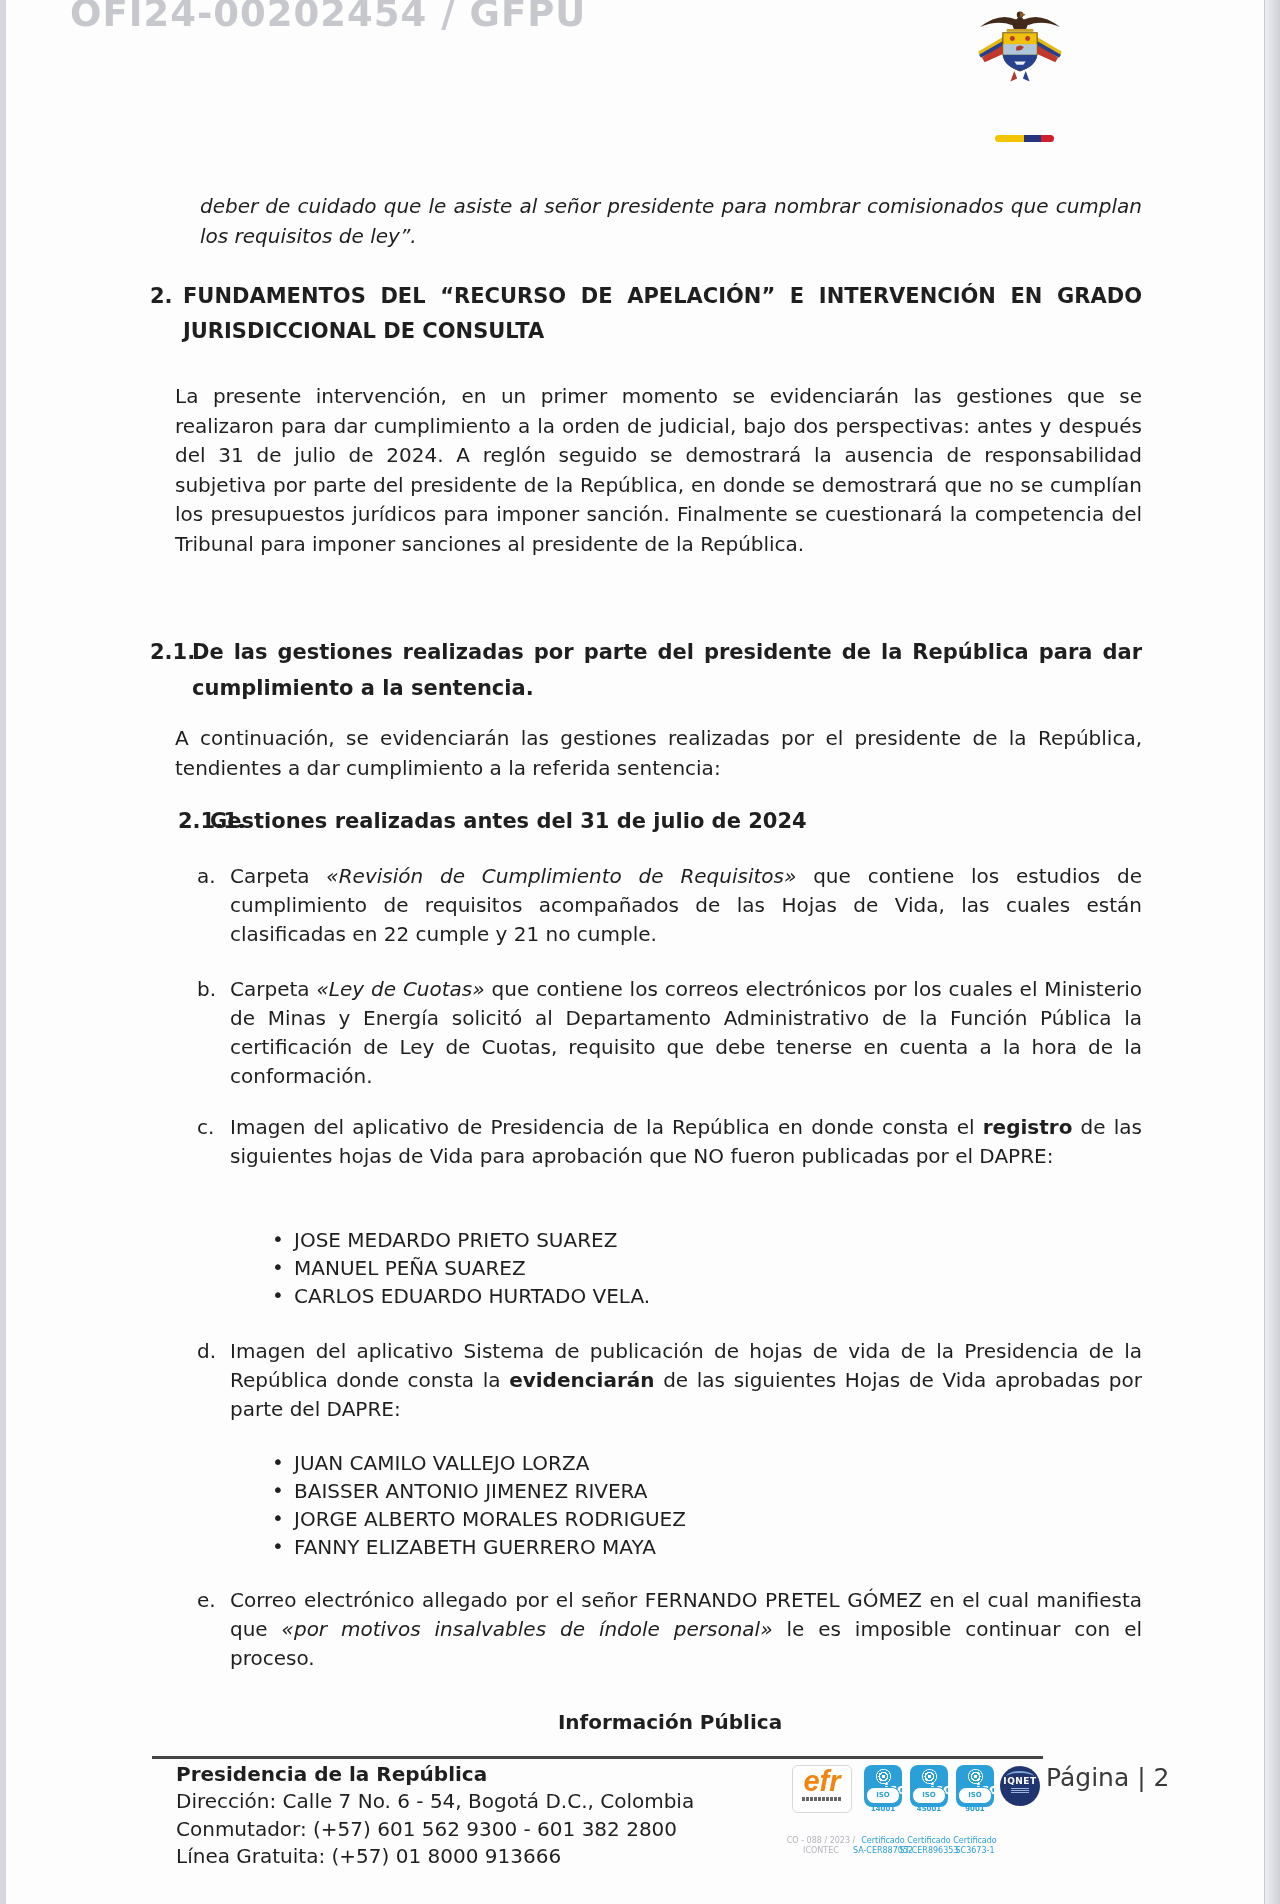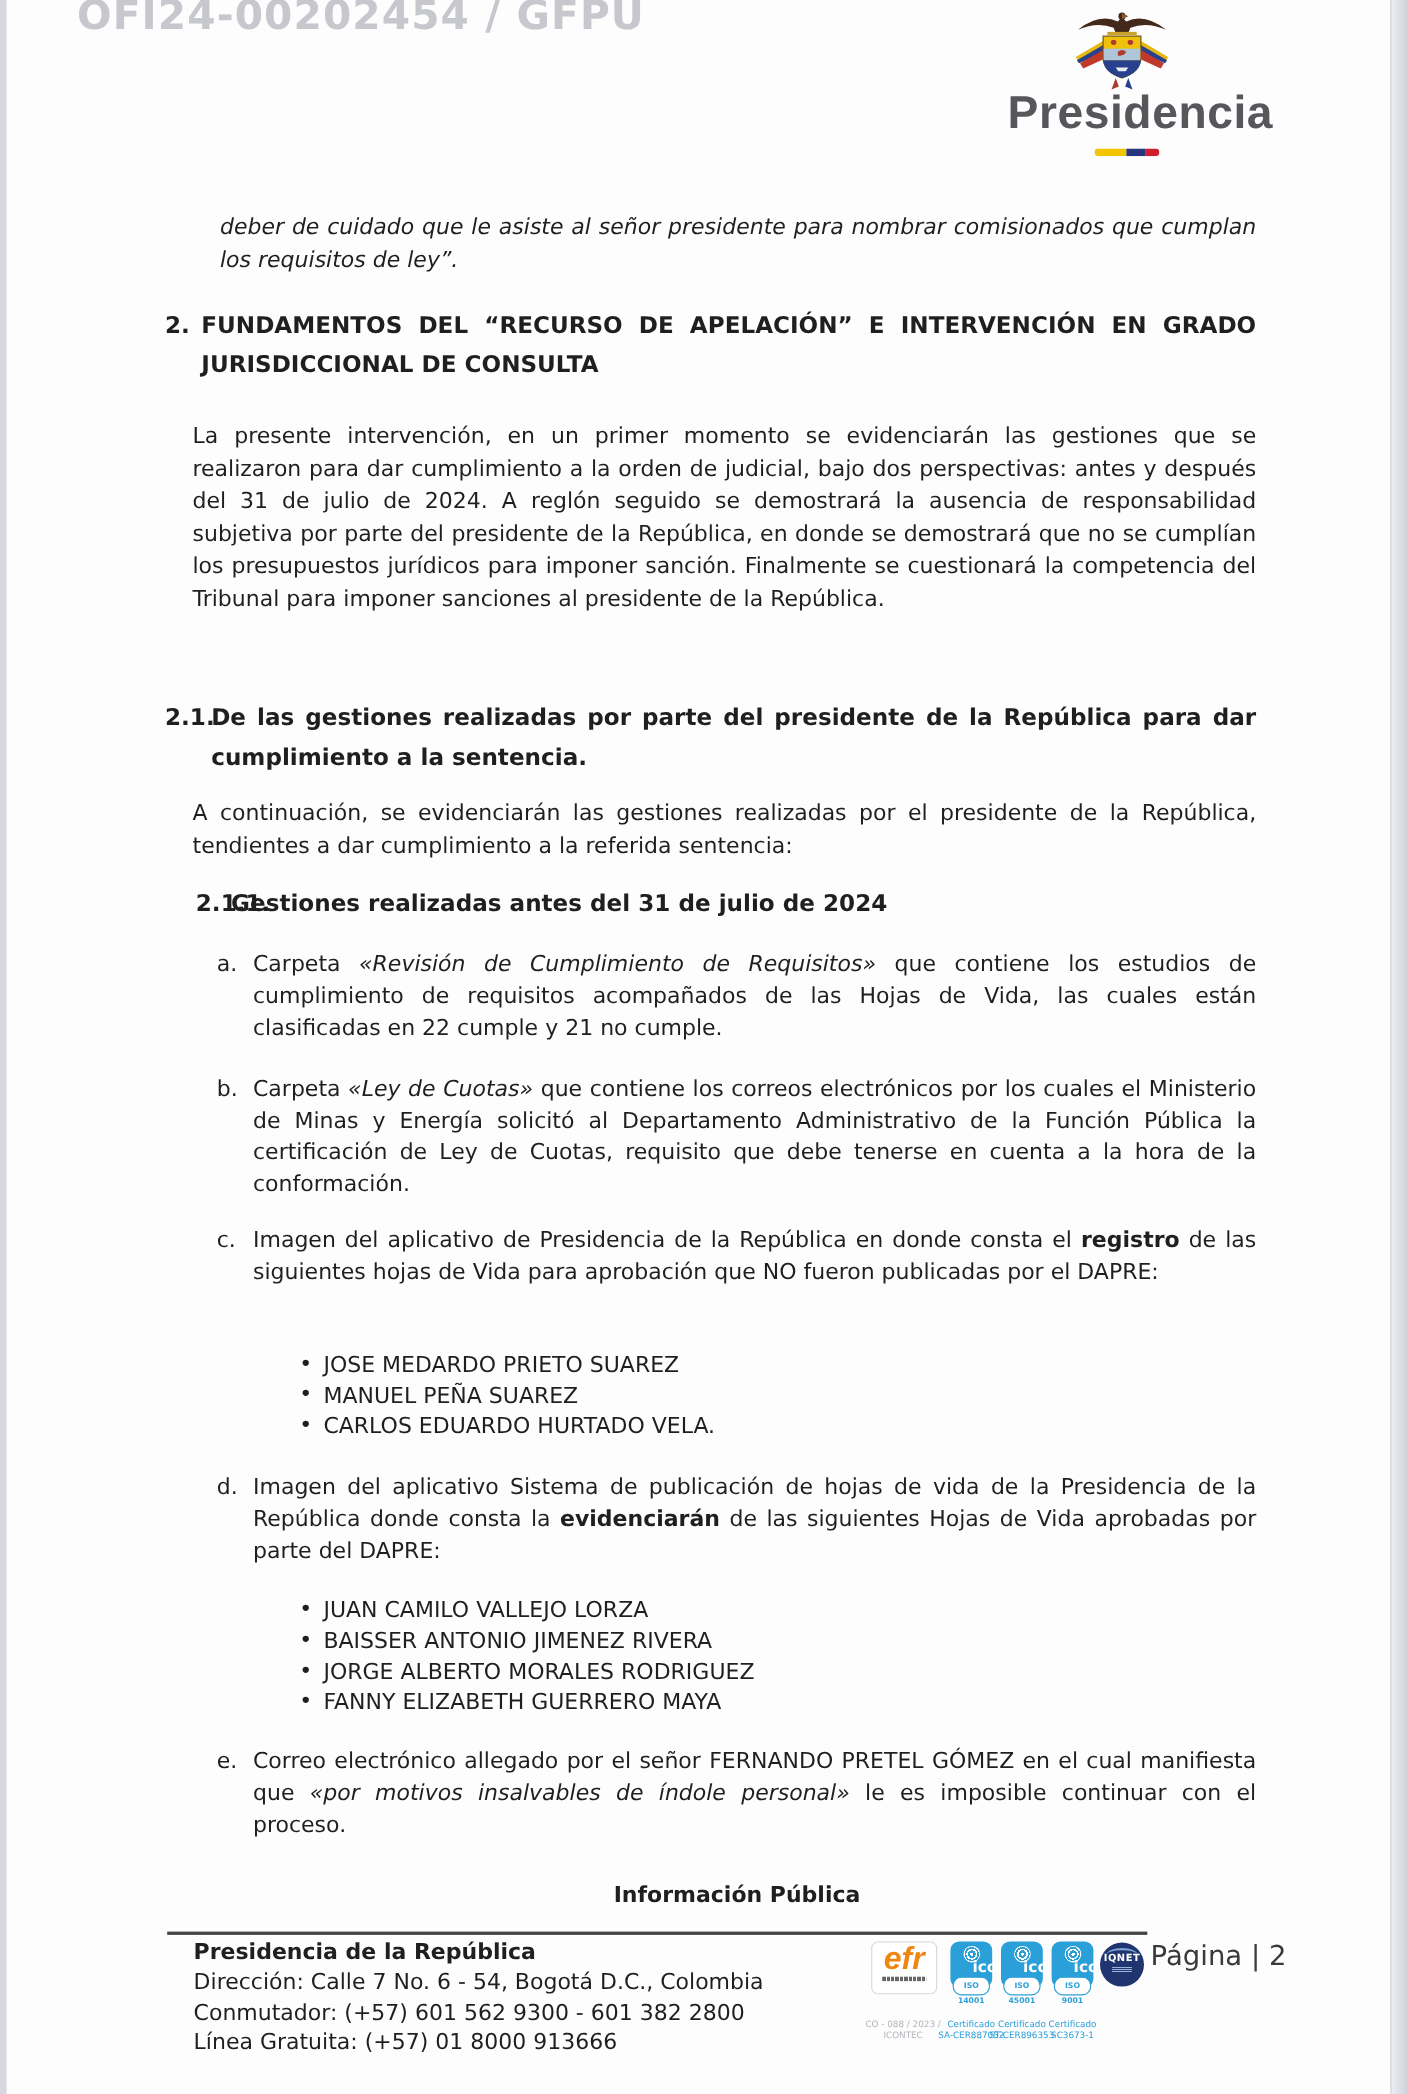--- a/index.html
+++ b/index.html
@@ -84,21 +84,21 @@
   .cert-note { position:absolute; left:778px; top:1836px; width:86px; text-align:center;
                font-size:8px; line-height:10px; color:#b3b4bc; }
 
   .icb { position:absolute; top:1765px; width:38px; height:56px; }
   .icb-1 { left:864px; } .icb-2 { left:910px; } .icb-3 { left:956px; }
   .icb .blue { position:absolute; top:0; left:0; width:38px; height:42px;
                background:#2b9fd8; border-radius:8px; text-align:center; }
   .swirl { margin:4px auto 0; width:15px; height:15px; border-radius:50%;
            background:radial-gradient(circle,#fff 0 1.5px,#2b9fd8 1.5px 3.5px,#fff 3.5px 5px,#2b9fd8 5px 6.5px,#fff 6.5px); }
   .icb .name { color:#fff; font-size:14px; font-weight:700; line-height:10px;padding-left:20px; }
-  .icb .pill { position:absolute; left:2px; bottom:7px; width:32px; height:15px;
+  .icb .pill { position:absolute; left:2px; bottom:17px; width:32px; height:15px;
                background:#fff; border:1px solid #2b9fd8; border-radius:8px;
                font-size:7px; line-height:14px; color:#2b9fd8; text-align:center; font-weight:700; }
   .icb-cert { position:absolute; top:1836px; width:70px; text-align:center;
               font-size:8px; line-height:10px; color:#2b9fd8; }
   .icb-cert-1 { left:848px; } .icb-cert-2 { left:894px; } .icb-cert-3 { left:940px; }
 
   .iqnet { position:absolute; left:1000px; top:1766px; width:40px; height:40px;
            border-radius:50%; background:#20356f; text-align:center; }
   .iqnet .arc { position:absolute; left:6px; top:5px; width:28px; height:10px;
                 border-radius:50%; border-top:2px solid #7fa8d9; border-left:0; border-right:0; border-bottom:0; }
@@ -132,21 +132,20 @@
     <rect x="32.6" y="38" width="34.8" height="11" fill="#aec6d8"></rect>
     <path d="M32 49 Q33 61 50 66 Q67 61 68 49 Z" fill="#27418f"></path>
     <circle cx="42" cy="32" r="2.6" fill="#b03a2e"></circle>
     <circle cx="58" cy="32" r="2.6" fill="#b03a2e"></circle>
     <path d="M46 41 Q50 37.5 54 41 Q52 45.5 46 44.5 Z" fill="#b03a2e"></path>
     <path d="M44 56 H56 L53.5 59.5 H46.5 Z" fill="#ffffff" opacity="0.9"></path>
     <path d="M44 66 L40 77 L47 74 Z" fill="#b03a2e"></path>
     <path d="M56 66 L60 77 L53 74 Z" fill="#27418f"></path>
   </svg>
 
-  <div class="brand">Presidencia</div>
   <div class="flagbar">
     <div class="fy" style="background: rgb(242, 197, 0);"></div>
     <div class="fb" style="background: rgb(39, 53, 126);"></div>
     <div class="fr" style="background: rgb(207, 31, 46);"></div>
   </div>
 
   <div class="quote">deber de cuidado que le asiste al señor presidente para nombrar comisionados que cumplan los requisitos de ley”.</div>
 
   <div class="h2">
     <span class="h-num">2.</span>

